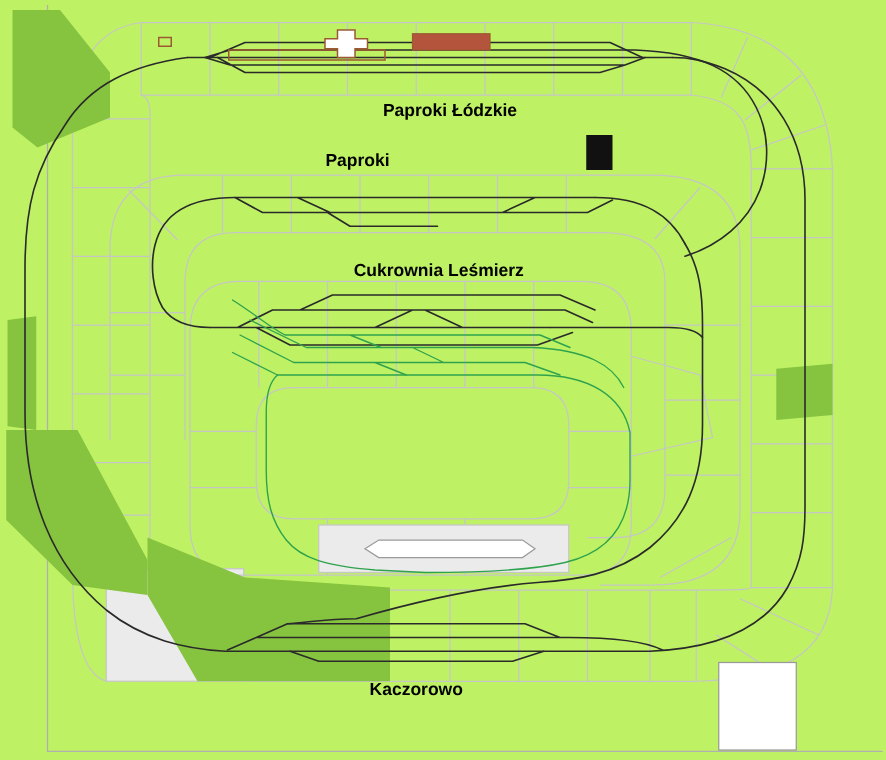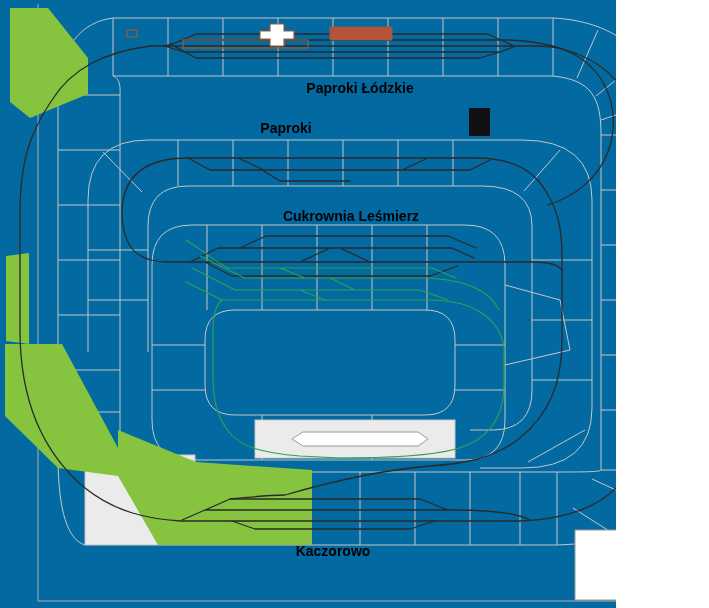--- a/index.html
+++ b/index.html
@@ -1,16 +1,16 @@
 <!DOCTYPE html>
 <html style="--scenery-green: #86c440; --track-main: #2a2a2a; --track-siding-green: #2fa24d; --module-outline: #c6c6c6; --module-fill-gray: #ebebeb; --platform-brown: #9c5a32; --platform-fill: #b4543c; --building-black: #111111; --border-gray: #b0b0b0;"><head>
 <meta charset="utf-8">
 <style>
   html,body{margin:0;padding:0;background:#ffffff;}
-  .canvas{position:relative;width:616px;height:608px;background:#0369a1;overflow:hidden;
+  .canvas{position:relative;width:709px;height:608px;background:#bef264;overflow:hidden;
           font-family:"Liberation Sans",sans-serif;}
   svg{display:block;}
   .border-line{fill:none;stroke:var(--border-gray,#b0b0b0);stroke-width:1;}
   .module{fill:none;stroke:var(--module-outline,#c6c6c6);stroke-width:1;}
   .module-filled{fill:var(--module-fill-gray,#ebebeb);stroke:var(--module-outline,#c6c6c6);stroke-width:1;}
   .green-area{fill:var(--scenery-green,#86c440);stroke:none;}
   .track{fill:none;stroke:var(--track-main,#2a2a2a);stroke-width:1.3;stroke-linecap:round;}
   .gtrack{fill:none;stroke:var(--track-siding-green,#2fa24d);stroke-width:1.1;stroke-linecap:round;}
   .brown-outline{fill:none;stroke:var(--platform-brown,#9c5a32);stroke-width:1.2;}
   .brown-cross{fill:#ffffff;stroke:var(--platform-brown,#9c5a32);stroke-width:1.2;}

